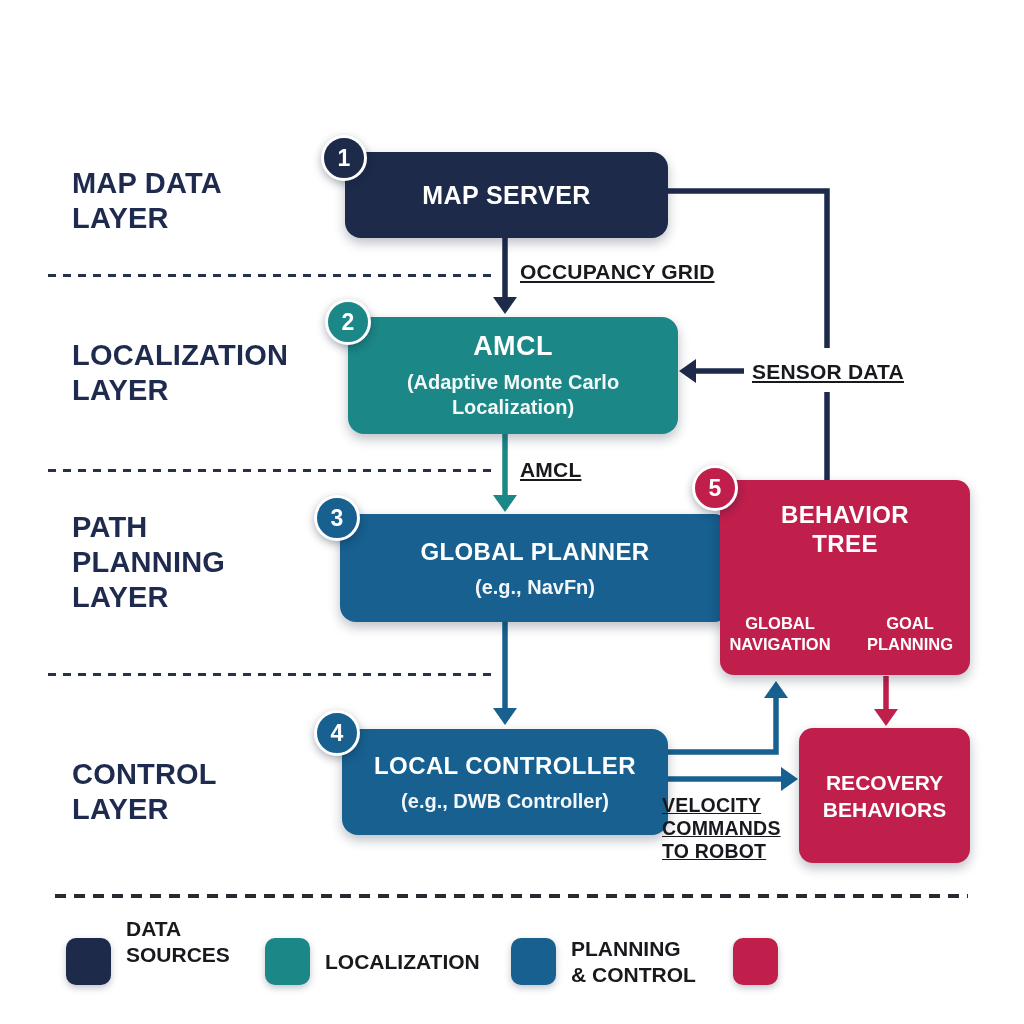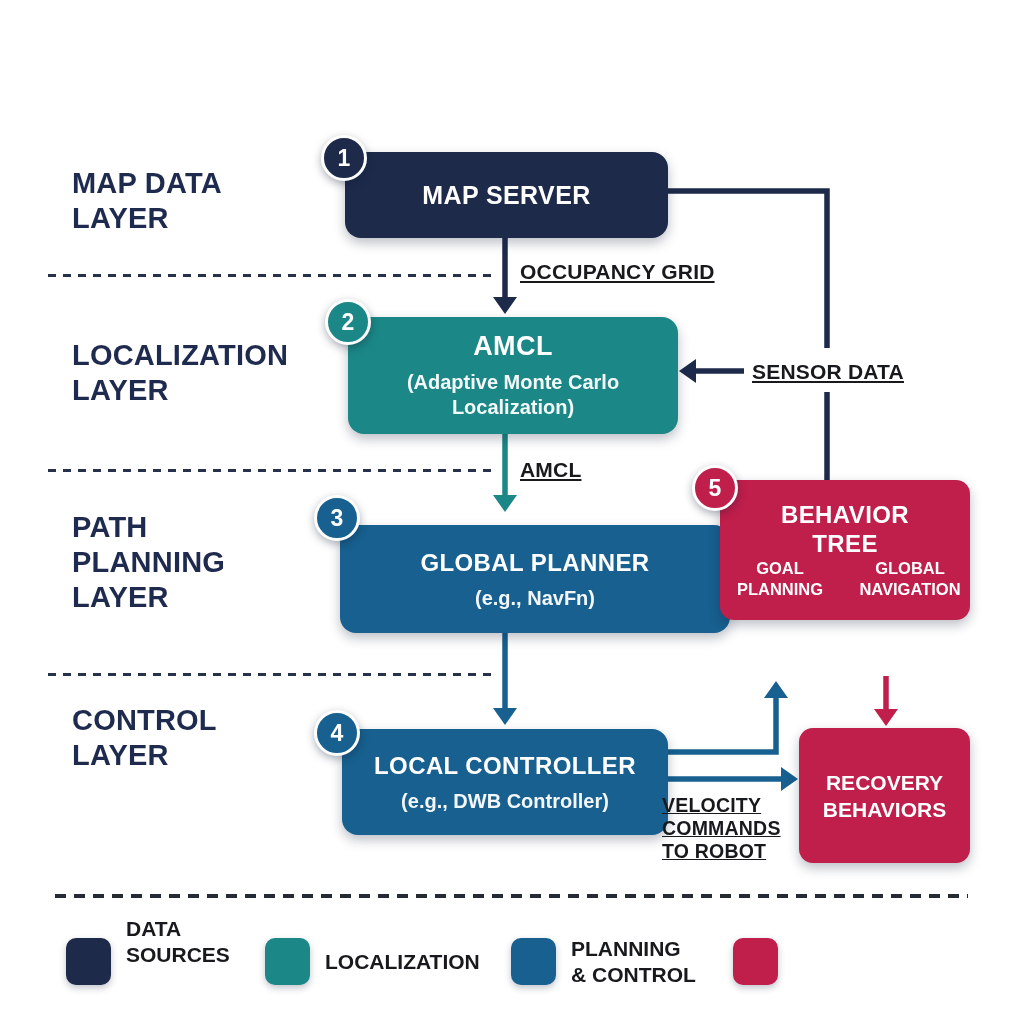--- a/index.html
+++ b/index.html
@@ -11,21 +11,21 @@
     position:absolute;left:0;top:50px;width:1024px;text-align:center;
     font-size:47px;font-weight:bold;letter-spacing:.3px;color:var(--c-heading);z-index:2;
   }
   .layer-label{
     position:absolute;font-size:29px;font-weight:bold;color:var(--c-heading);
     line-height:35px;letter-spacing:.2px;z-index:2;
   }
   #layer-map{left:72px;top:166px;}
   #layer-loc{left:72px;top:338px;}
   #layer-path{left:72px;top:510px;}
-  #layer-ctrl{left:72px;top:703px;}
+  #layer-ctrl{left:72px;top:757px;}
 
   .divider{position:absolute;height:3px;z-index:0;
     background:repeating-linear-gradient(90deg,var(--c-dash) 0 8px,transparent 8px 15px);}
   #div1{left:48px;top:274px;width:444px;}
   #div2{left:48px;top:469px;width:444px;}
   #div3{left:48px;top:673px;width:444px;}
   #div4{left:55px;top:894px;width:913px;height:4px;
     background:repeating-linear-gradient(90deg,var(--c-dash-dark) 0 11px,transparent 11px 19px);}
 
   svg.wires{position:absolute;left:0;top:0;z-index:1;}
@@ -39,23 +39,23 @@
     position:absolute;border-radius:16px;color:#fff;display:flex;flex-direction:column;
     align-items:center;justify-content:center;text-align:center;z-index:2;
     box-shadow:0 5px 12px rgba(15,25,50,.28);
   }
   .box .bt-title{font-size:24px;font-weight:bold;letter-spacing:.4px;line-height:29px;}
   .box .bsub{font-size:20px;font-weight:700;line-height:25px;color:rgba(255,255,255,.95);margin-top:9px;}
   #map-server{left:345px;top:152px;width:323px;height:86px;background:var(--c-navy);}
   #map-server .bt-title{font-size:25px;}
   #amcl{left:348px;top:317px;width:330px;height:117px;background:var(--c-teal);}
   #amcl .bt-title{font-size:27px;}
-  #global-planner{left:340px;top:525px;width:390px;height:108px;background:var(--c-blue);}
+  #global-planner{left:340px;top:514px;width:390px;height:108px;background:var(--c-blue);}
   #local-controller{left:342px;top:729px;width:326px;height:106px;background:var(--c-blue);}
-  #behavior-tree{left:720px;top:480px;width:250px;height:140px;background:var(--c-crimson);
+  #behavior-tree{left:720px;top:480px;width:250px;height:195px;background:var(--c-crimson);
     border-radius:14px;justify-content:flex-start;padding-top:20px;box-sizing:border-box;}
   #behavior-tree .bt-children{margin-top:auto;padding-bottom:20px;display:flex;gap:10px;
     justify-content:center;font-size:16.5px;font-weight:bold;line-height:21px;}
   #behavior-tree .bt-child{width:120px;}
   #recovery{left:799px;top:728px;width:171px;height:135px;background:var(--c-crimson);
     border-radius:14px;font-size:21px;font-weight:bold;line-height:27px;}
 
   .badge{
     position:absolute;width:46px;height:46px;border-radius:50%;border:3.5px solid #fff;
     color:#fff;display:flex;align-items:center;justify-content:center;
@@ -172,22 +172,22 @@
   <div class="box" id="global-planner">
     <div class="bt-title">GLOBAL PLANNER</div>
     <div class="bsub">(e.g., NavFn)</div>
   </div>
   <div class="box" id="behavior-tree">
     <div class="bt-title">
       <div>BEHAVIOR</div>
       <div>TREE</div>
     </div>
     <div class="bt-children">
+      <div class="bt-child">GLOBAL NAVIGATION</div>
       <div class="bt-child">GOAL PLANNING</div>
-      <div class="bt-child">GLOBAL NAVIGATION</div>
     </div>
   </div>
   <div class="box" id="local-controller">
     <div class="bt-title">LOCAL CONTROLLER</div>
     <div class="bsub">(e.g., DWB Controller)</div>
   </div>
   <div class="box" id="recovery">
     <div>RECOVERY</div>
     <div>BEHAVIORS</div>
   </div>

